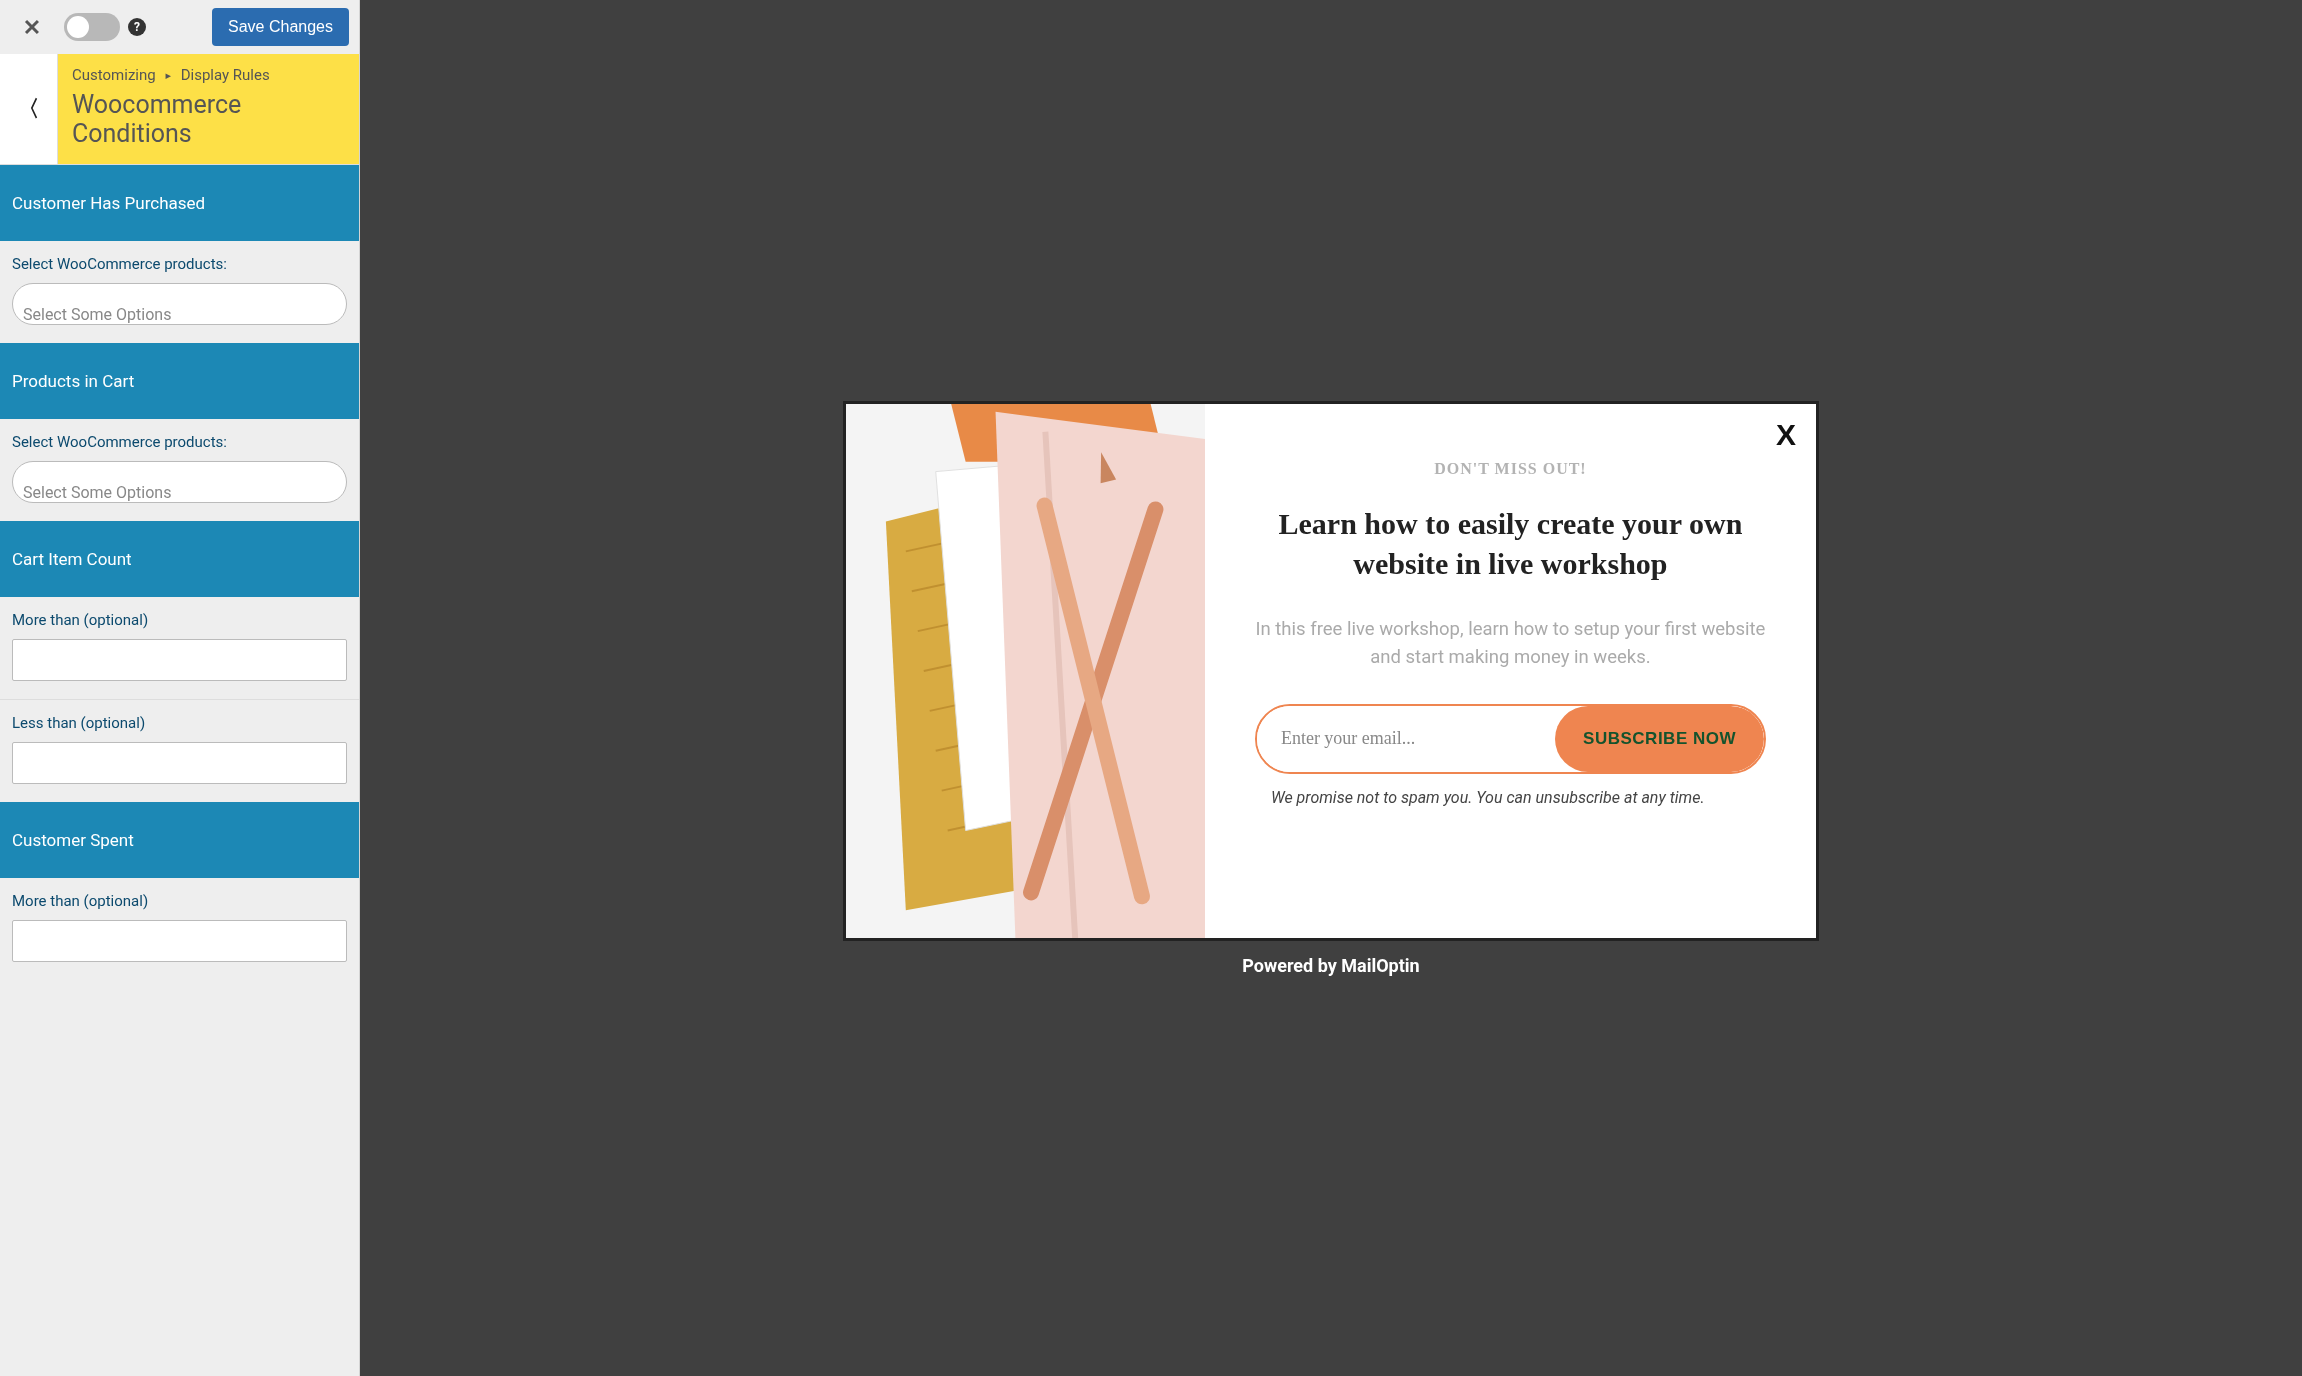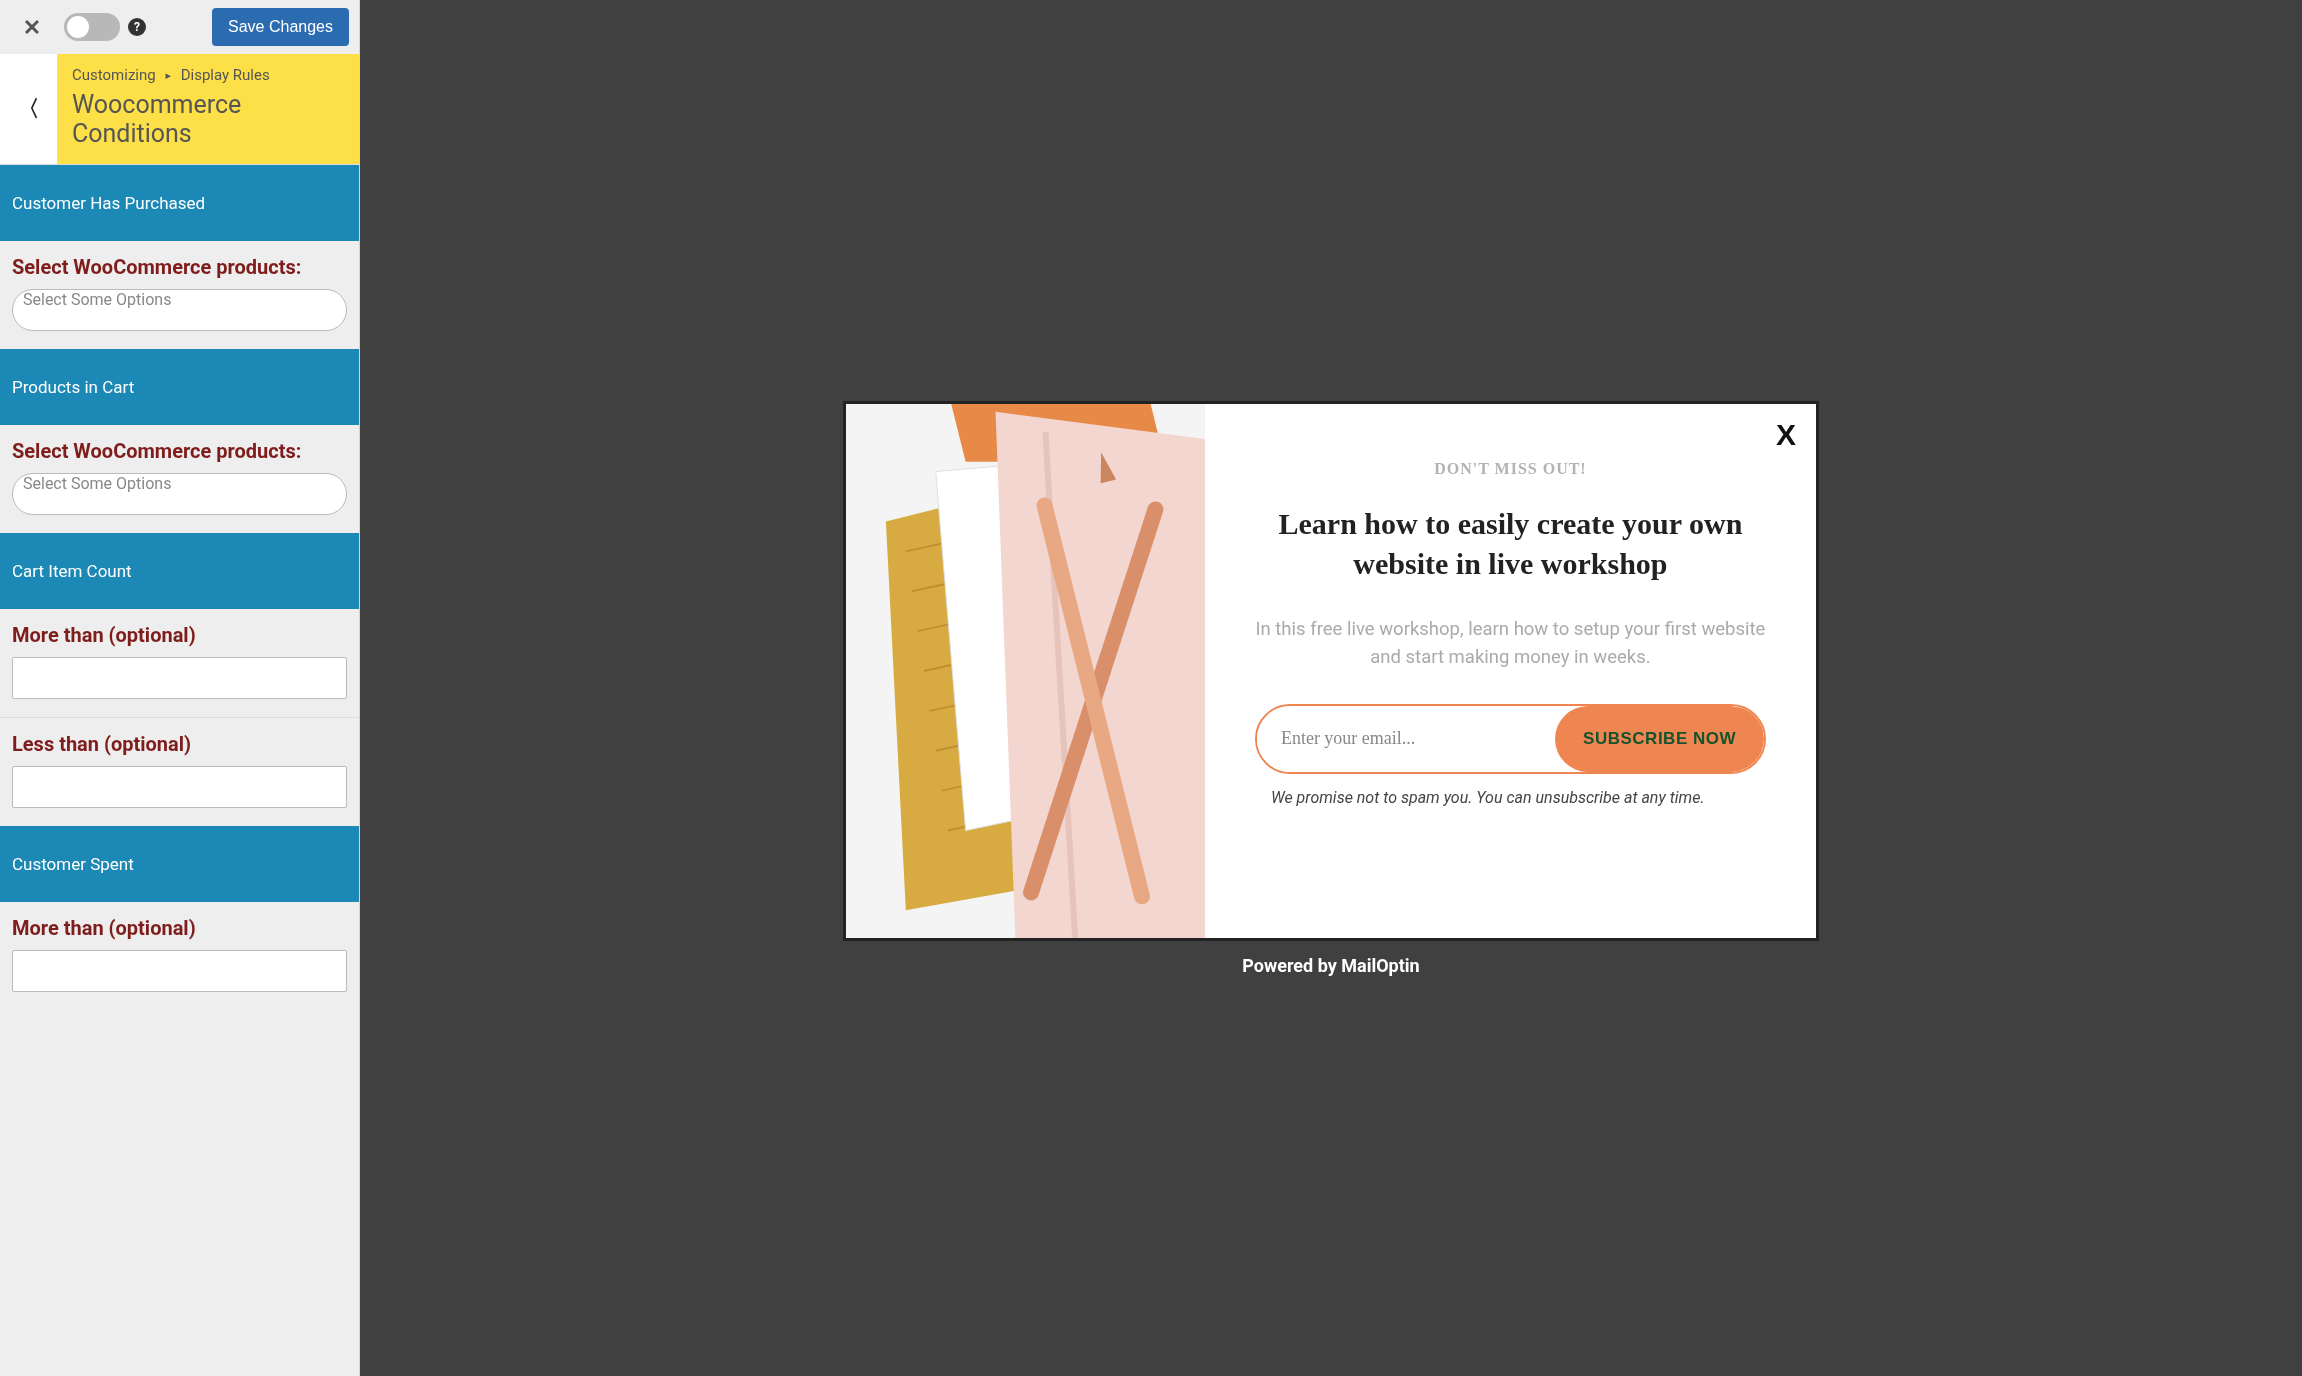--- a/index.html
+++ b/index.html
@@ -137,38 +137,38 @@
     font-weight: 400;
     font-size: 17px;
     padding: 28px 12px;
   }
 
   .field-block {
     padding: 14px 12px 18px 12px;
   }
   .field-block.bt { border-top: 1px solid #ddd; }
   .field-label {
-    font-size: 20px;
-    font-weight: 700;
-    color: #7f1d1d;
+    font-size: 15px;
+    font-weight: 400;
+    color: #0c4a6e;
     margin-bottom: 10px;
   }
   .text-input, .select-input {
     width: 100%;
     height: 42px;
     border: 1px solid #bbb;
     background: #fff;
     border-radius: 2px;
     padding: 0 10px;
     font-size: 16px;
     color: #888;
     font-family: inherit;
   }
   .text-input::placeholder, .select-input .ph { color: #888; }
-  .select-input { display:flex; align-items:flex-start; cursor:pointer;border-radius:21px; }
+  .select-input { display:flex; align-items:flex-end; cursor:pointer;border-radius:21px; }
 
   
   .preview {
     flex: 1;
     background: #404040;
     display: flex;
     flex-direction: column;
     align-items: center;
     justify-content: center;
     padding: 20px;

